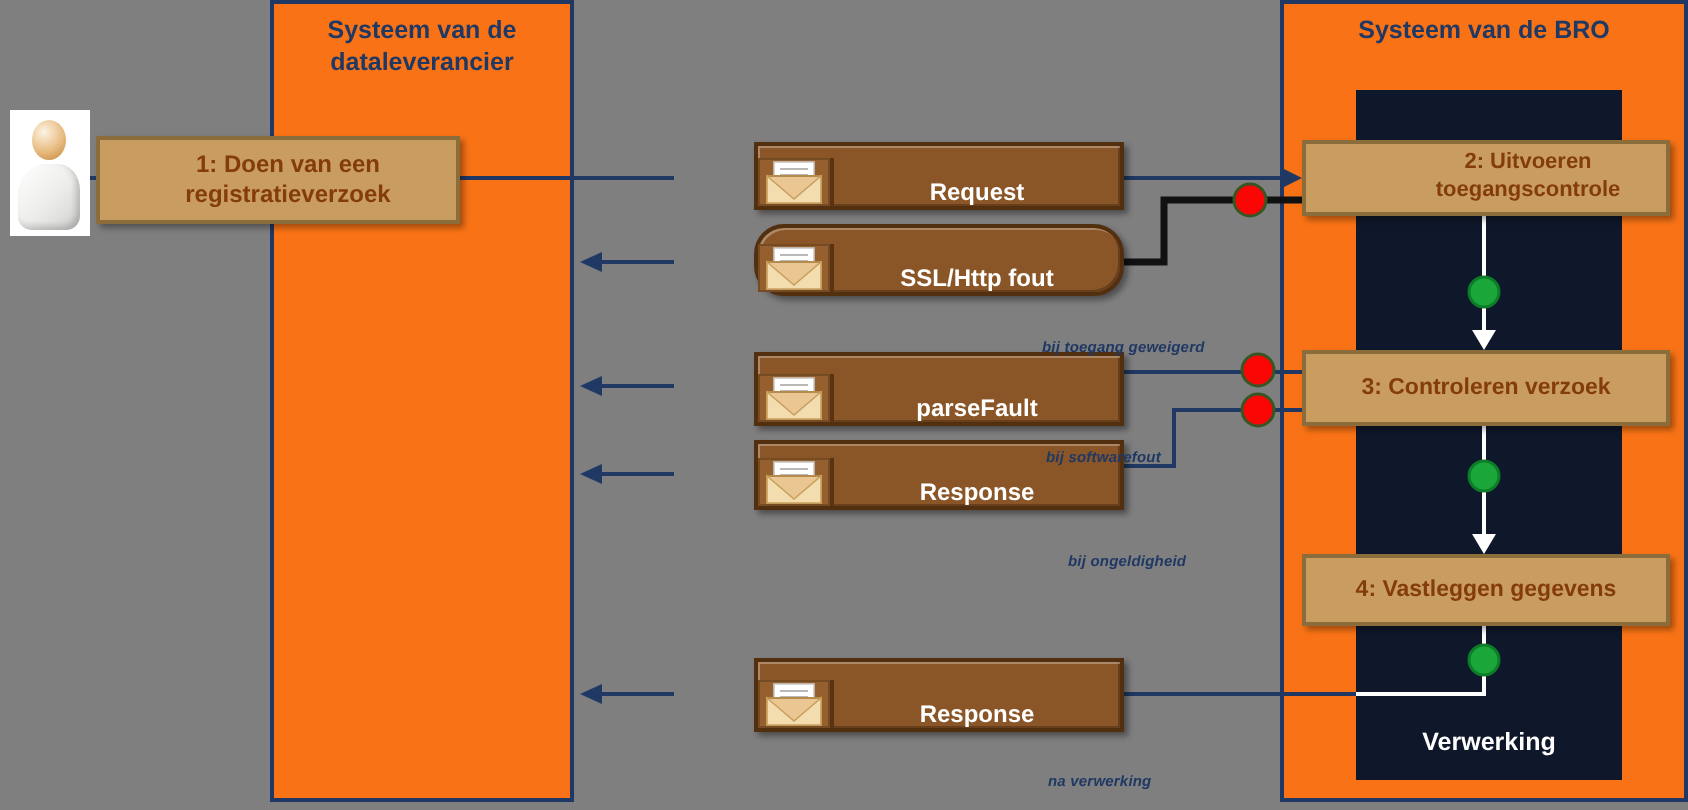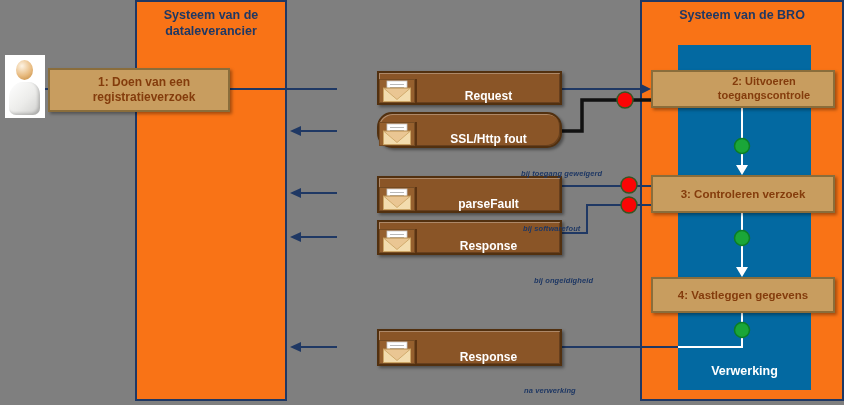--- a/index.html
+++ b/index.html
@@ -19,21 +19,21 @@
     z-index:1;
   }
   .panel.left  { left:135px; width:152px; }
   .panel.right { left:640px; width:204px; }
   .panel-title {
     margin-top:6px; text-align:center; font-weight:bold;
     font-size:12.5px; line-height:1.25; color:#1f3864; padding:0 8px;
   }
   .inner-navy {
     position:absolute; left:678px; top:45px; width:133px; height:345px;
-    background:#0369a1; z-index:2;
+    background:#0f172a; z-index:2;
   }
   .process-label {
     position:absolute; left:0; right:0; bottom:12px;
     text-align:center; color:#ffffff; font-weight:bold; font-size:12.5px;
   }
   
   svg.lines { position:absolute; left:0; top:0; z-index:3; }
   
   .person {
     position:absolute; left:5px; top:55px; width:40px; height:63px;

